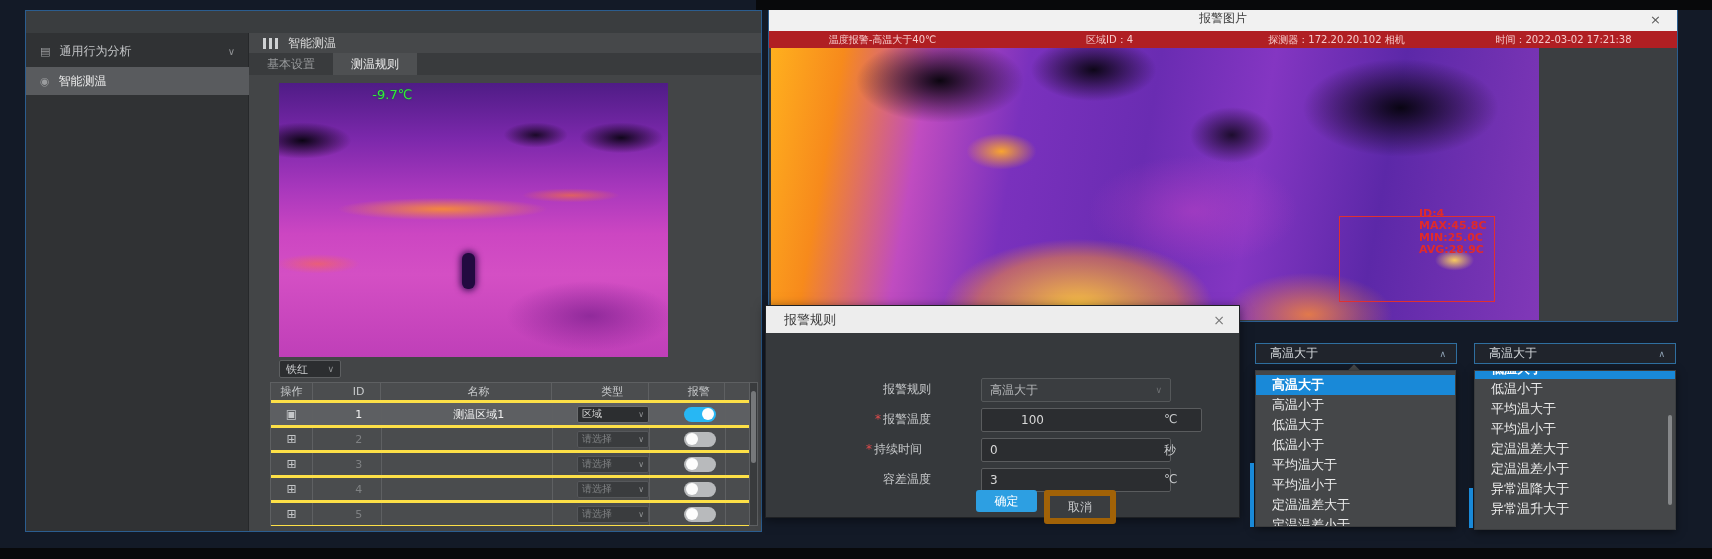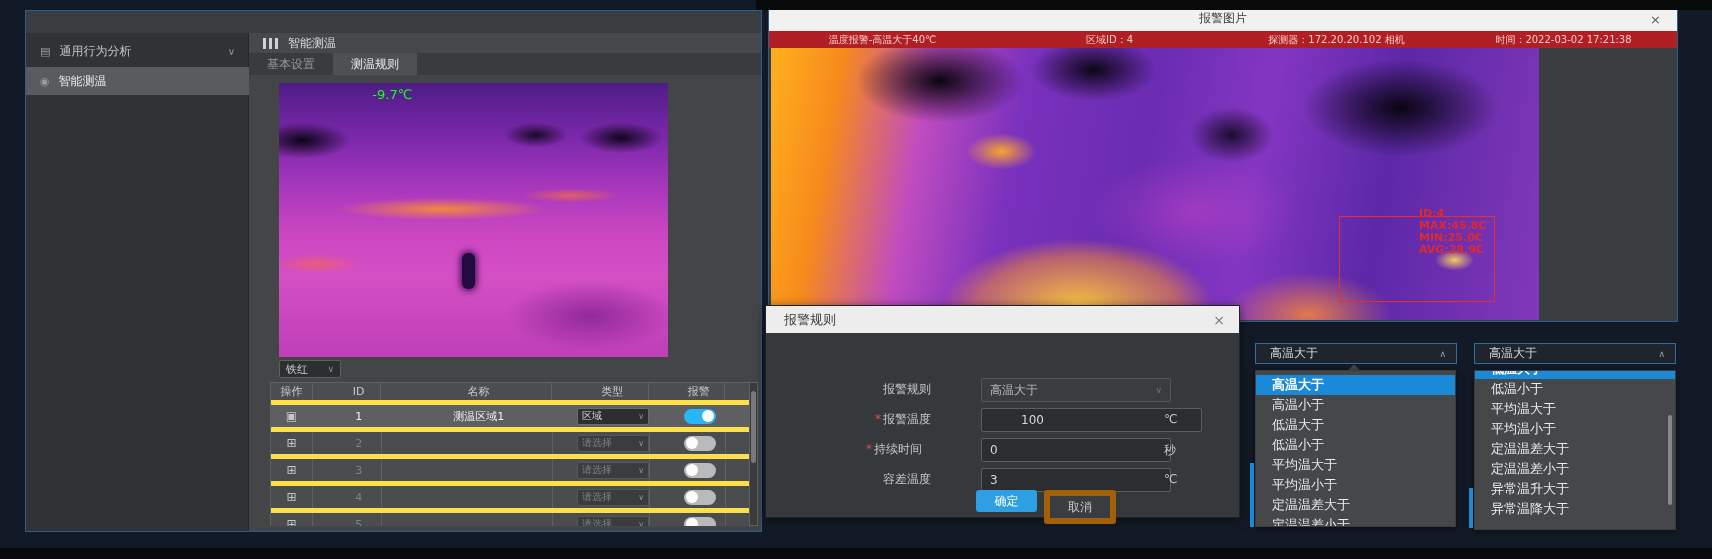--- a/index.html
+++ b/index.html
@@ -35,21 +35,21 @@
       linear-gradient(180deg,#4f1c86 0%,#7b28ab 20%,#a737bc 38%,#cc46c2 55%,#d44fc4 70%,#bf3fb8 100%);}
   #limg .person{position:absolute;left:47%;top:62%;width:13px;height:36px;border-radius:6px;background:#220a40;box-shadow:0 0 6px 2px rgba(40,8,70,.8);}
   #limg .temp{position:absolute;left:24%;top:4px;color:#35e93a;font-size:13px;text-shadow:0 0 2px #063;}
 
   #palette{left:253px;top:349px;width:62px;height:18px;background:#2c2e30;border:1px solid #5d5f61;border-radius:2px;
            display:flex;align-items:center;justify-content:space-between;padding:0 6px;color:#c9cbcd;font-size:11px;cursor:pointer;}
   #palette .chev{color:#8f9193;font-size:9px;}
 
   
   #ttable{left:244px;top:371px;width:481px;height:144px;border:1px solid #5e6062;border-bottom:none;overflow:hidden;background:#4a4c4e;}
-  .trow{display:flex;height:22px;border-bottom:5px solid #fde047;background:#4a4c4e;gap:24px;}
+  .trow{display:flex;height:22px;border-bottom:3px solid #fde047;background:#4a4c4e;gap:24px;}
   .trow.head{height:17px;background:#4b4d4f;color:#c9cbcd;}
   .trow.sel{background:#5d5f62;color:#f0f0f0;}
   .tcell{display:flex;align-items:center;justify-content:center;border-right:1px solid #5e6062;color:#a9abad;font-size:11px;overflow:hidden;}
   .trow.head .tcell{color:#c9cbcd;}
   .trow.sel .tcell{color:#f0f0f0;}
   .c-op{width:46px;}.c-id{width:49px;}.c-name{width:164px;}.c-type{width:81px;}.c-alarm{width:57px;}.c-rule{flex:1;}
   .opic{color:#c5c7c9;font-size:12px;cursor:pointer;}
   .dimtxt{color:#7f8183;}
   .typesel{width:64px;height:15px;border:1px solid #6b6d6f;border-radius:2px;background:#2c2e30;color:#d8d8d8;
            display:flex;align-items:center;justify-content:space-between;padding:0 4px;font-size:10px;cursor:pointer;}
@@ -390,19 +390,19 @@
     <span>高温大于</span>
     <span class="chev">∧</span>
   </div>
   <div id="dd2list" class="ddlist abs">
       <div class="dd-item sel">低温大于</div>
       <div class="dd-item">低温小于</div>
       <div class="dd-item">平均温大于</div>
       <div class="dd-item">平均温小于</div>
       <div class="dd-item">定温温差大于</div>
       <div class="dd-item">定温温差小于</div>
+      <div class="dd-item">异常温降大于</div>
       <div class="dd-item">异常温升大于</div>
-      <div class="dd-item">异常温降大于</div>
     </div>
   <div id="bar2" class="bluebar abs"></div>
   <div id="dd2scroll" class="abs"></div>
 
 </div>
 
 </body></html>

